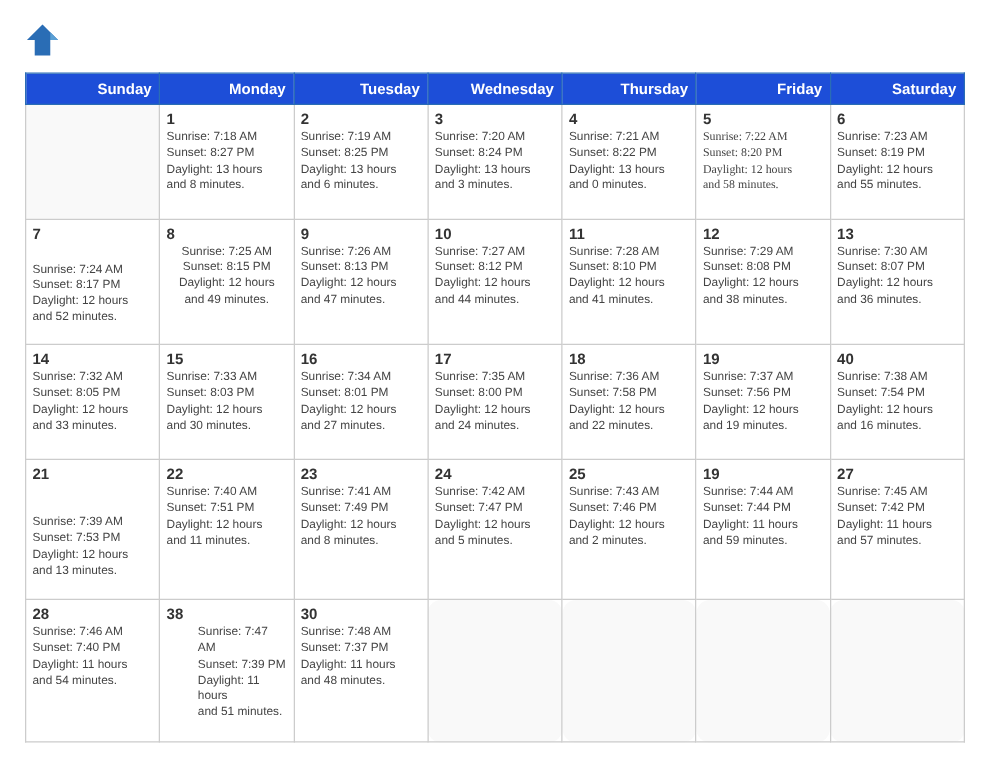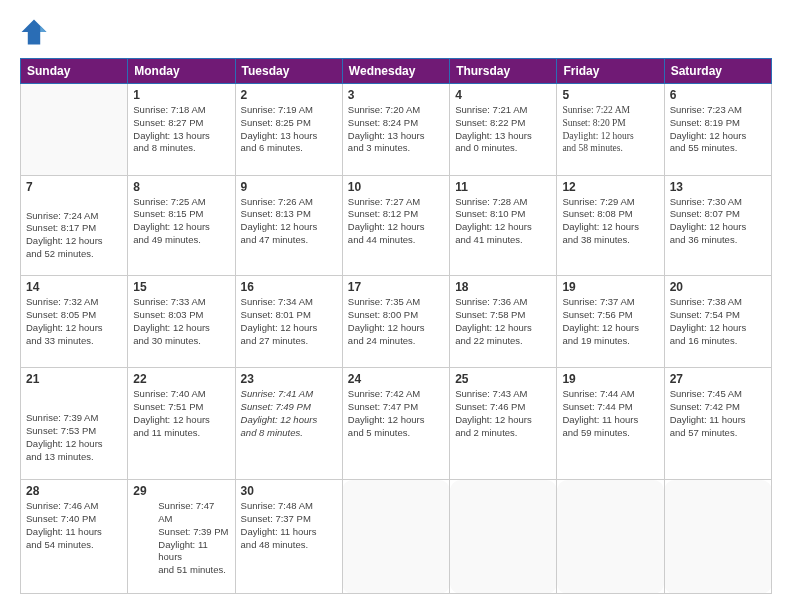--- a/index.html
+++ b/index.html
@@ -60,26 +60,26 @@
     .subtitle {
       font-size: 14px;
       color: #555;
     }
     .calendar {
       width: 100%;
       border-collapse: collapse;
       flex: 1;
     }
     .calendar th {
-      background: #701a75;
+      background: #1d4ed8;
       color: #fff;
       font-size: 12px;
       font-weight: bold;
       padding: 5px 6px;
-      text-align: left;
+      text-align: right;
       border: 1px solid #2a6db5;
     }
     .calendar td {
       border: 1px solid #ccc;
       vertical-align: top;
       padding: 4px 5px;
       width: calc(100% / 7);
     }
     .day-number {
       font-size: 12px;
@@ -189,21 +189,21 @@
         <tr class="week-row">
           <td>
             <span class="day-number">7</span>
             <div class="day-info" style="white-space: pre-line; margin-top: 16px;">Sunrise: 7:24 AM
 Sunset: 8:17 PM
 Daylight: 12 hours
 and 52 minutes.</div>
           </td>
           <td>
             <span class="day-number">8</span>
-            <div class="day-info" style="white-space: pre-line;">Sunrise: 7:25 AM
+            <div class="day-info" style="white-space: pre-line; text-align: center;">Sunrise: 7:25 AM
 Sunset: 8:15 PM
 Daylight: 12 hours
 and 49 minutes.</div>
           </td>
           <td>
             <span class="day-number">9</span>
             <div class="day-info" style="white-space: pre-line;">Sunrise: 7:26 AM
 Sunset: 8:13 PM
 Daylight: 12 hours
 and 47 minutes.</div>
@@ -274,21 +274,21 @@
 and 22 minutes.</div>
           </td>
           <td>
             <span class="day-number">19</span>
             <div class="day-info" style="white-space: pre-line;">Sunrise: 7:37 AM
 Sunset: 7:56 PM
 Daylight: 12 hours
 and 19 minutes.</div>
           </td>
           <td>
-            <span class="day-number">20</span>
+            <span class="day-number">40</span>
             <div class="day-info" style="white-space: pre-line;">Sunrise: 7:38 AM
 Sunset: 7:54 PM
 Daylight: 12 hours
 and 16 minutes.</div>
           </td>
         </tr>
         <tr class="week-row">
           <td>
             <span class="day-number">21</span>
             <div class="day-info" style="white-space: pre-line; margin-top: 26px;">Sunrise: 7:39 AM
@@ -298,21 +298,21 @@
           </td>
           <td>
             <span class="day-number">22</span>
             <div class="day-info" style="white-space: pre-line;">Sunrise: 7:40 AM
 Sunset: 7:51 PM
 Daylight: 12 hours
 and 11 minutes.</div>
           </td>
           <td>
             <span class="day-number">23</span>
-            <div class="day-info" style="white-space: pre-line; font-style: italic;">Sunrise: 7:41 AM
+            <div class="day-info" style="white-space: pre-line;">Sunrise: 7:41 AM
 Sunset: 7:49 PM
 Daylight: 12 hours
 and 8 minutes.</div>
           </td>
           <td>
             <span class="day-number">24</span>
             <div class="day-info" style="white-space: pre-line;">Sunrise: 7:42 AM
 Sunset: 7:47 PM
 Daylight: 12 hours
 and 5 minutes.</div>
@@ -341,21 +341,21 @@
         </tr>
         <tr class="last-row">
           <td>
             <span class="day-number">28</span>
             <div class="day-info" style="white-space: pre-line;">Sunrise: 7:46 AM
 Sunset: 7:40 PM
 Daylight: 11 hours
 and 54 minutes.</div>
           </td>
           <td>
-            <span class="day-number">29</span>
+            <span class="day-number">38</span>
             <div class="day-info" style="white-space: pre-line; margin-left: 25px;">Sunrise: 7:47 AM
 Sunset: 7:39 PM
 Daylight: 11 hours
 and 51 minutes.</div>
           </td>
           <td>
             <span class="day-number">30</span>
             <div class="day-info" style="white-space: pre-line;">Sunrise: 7:48 AM
 Sunset: 7:37 PM
 Daylight: 11 hours

